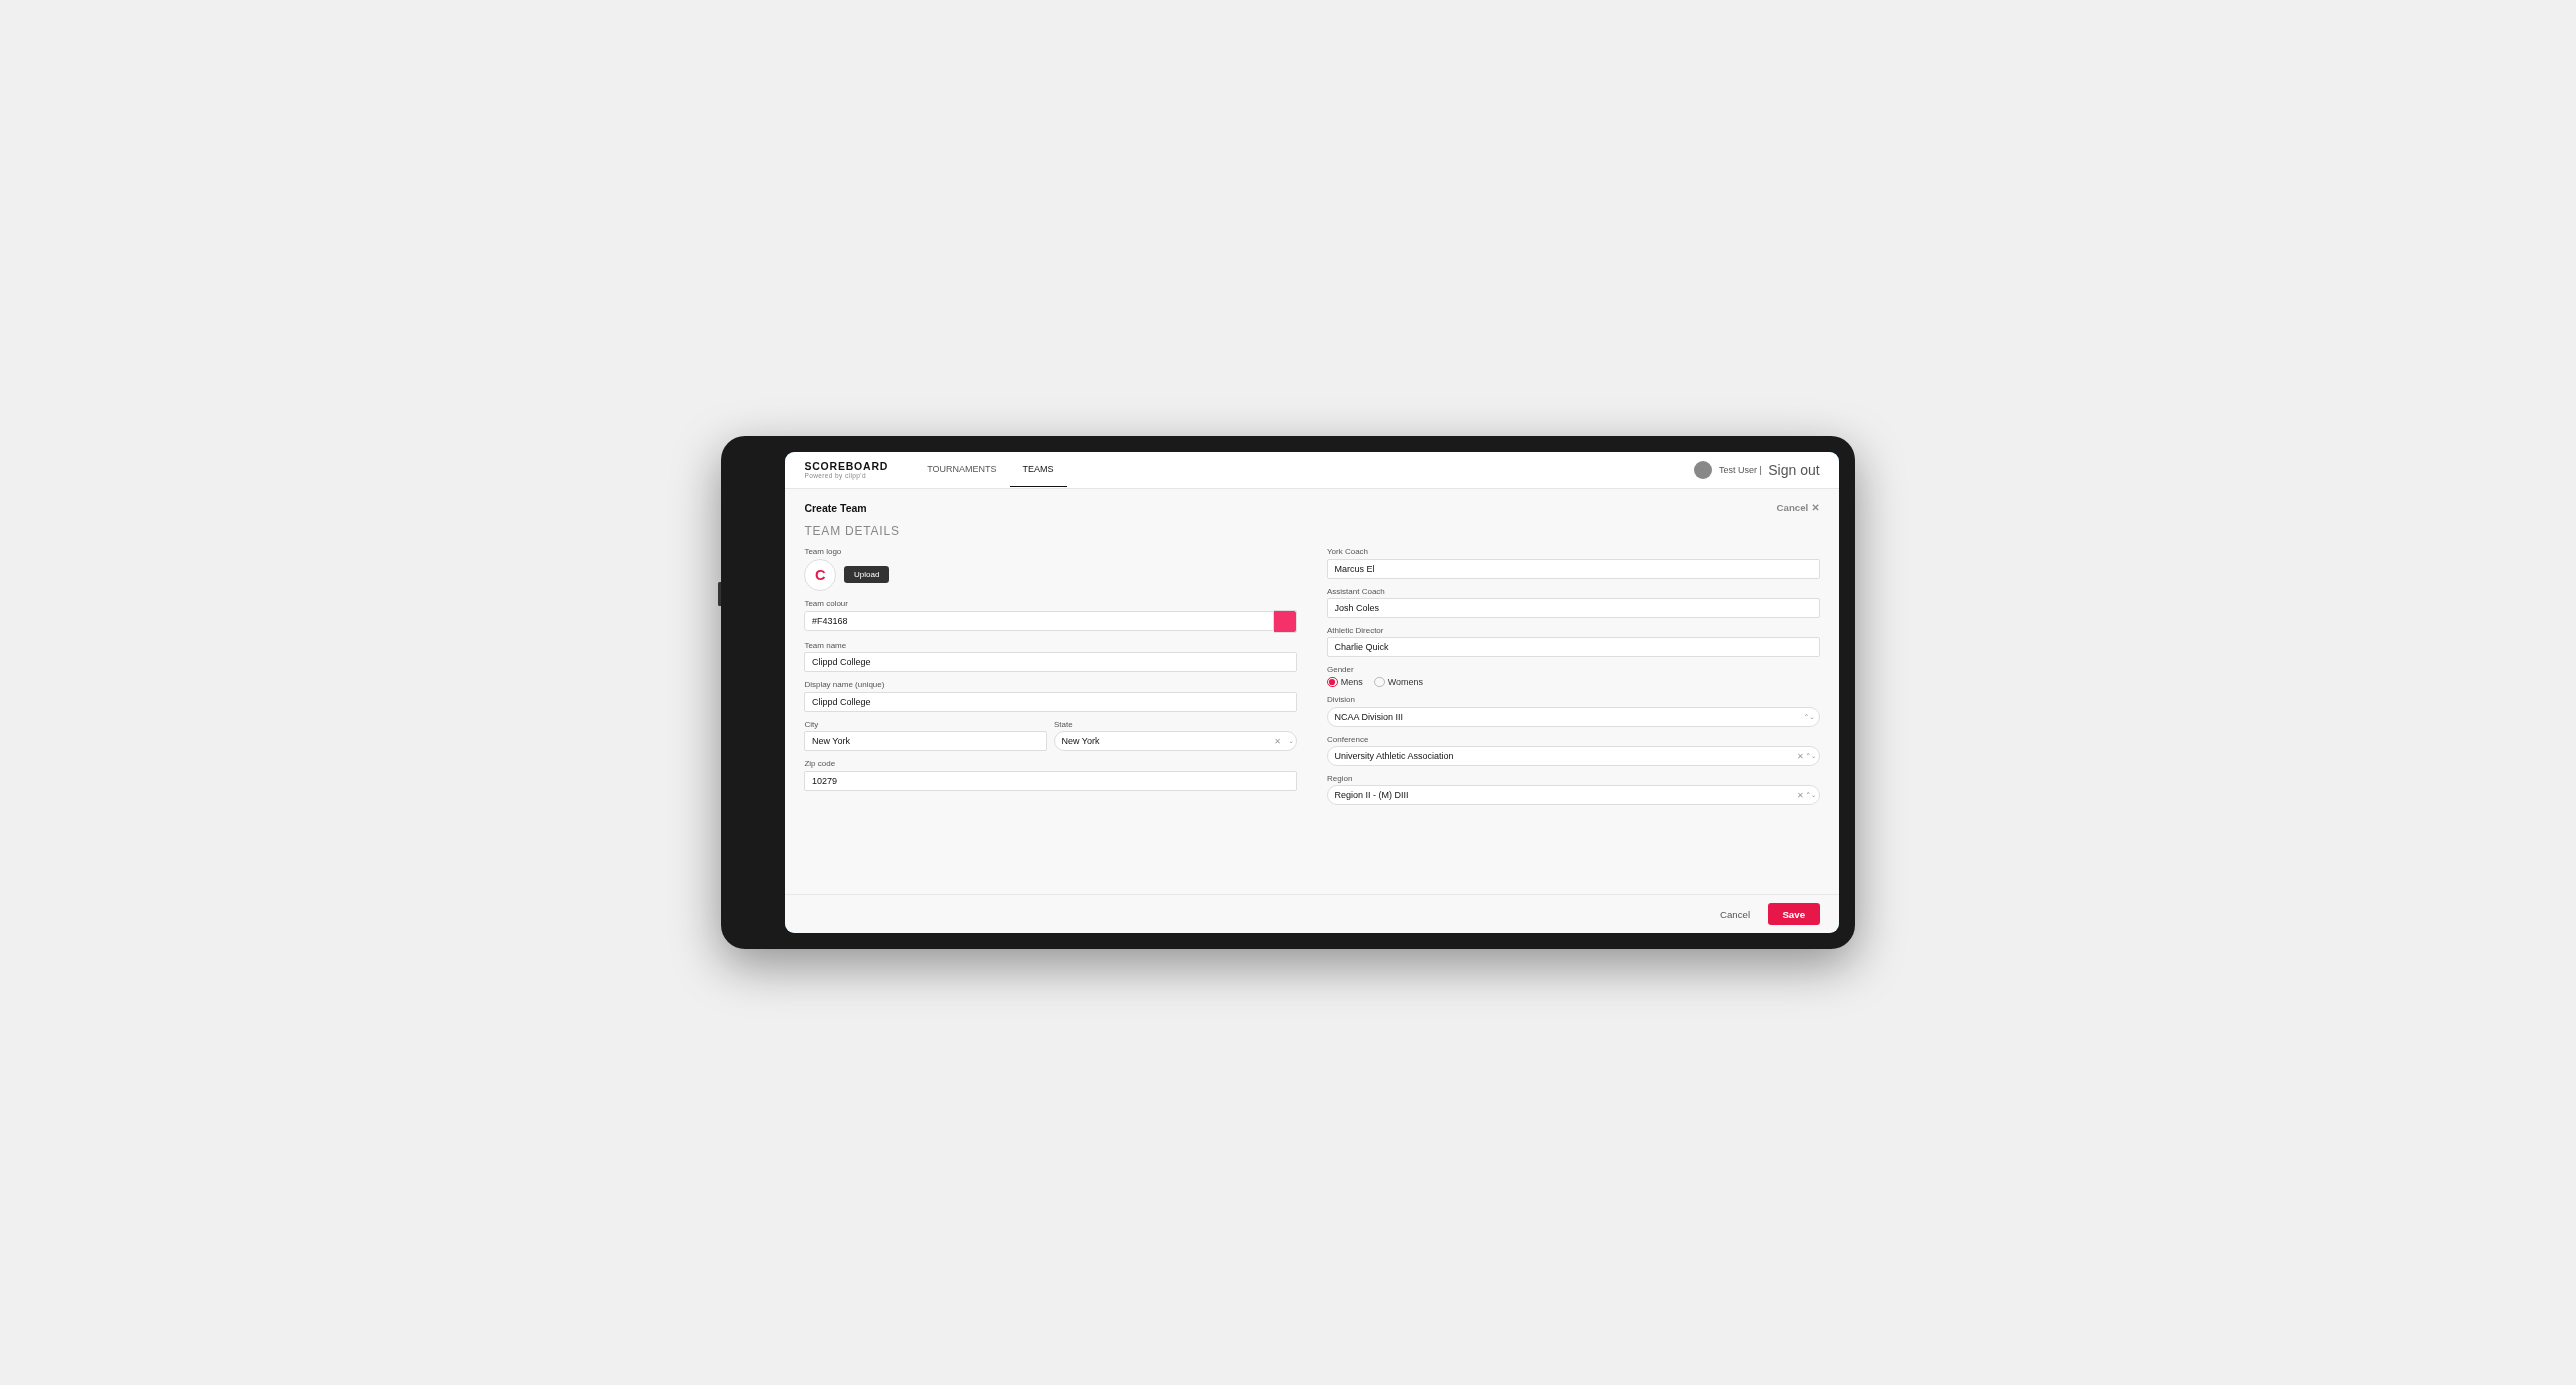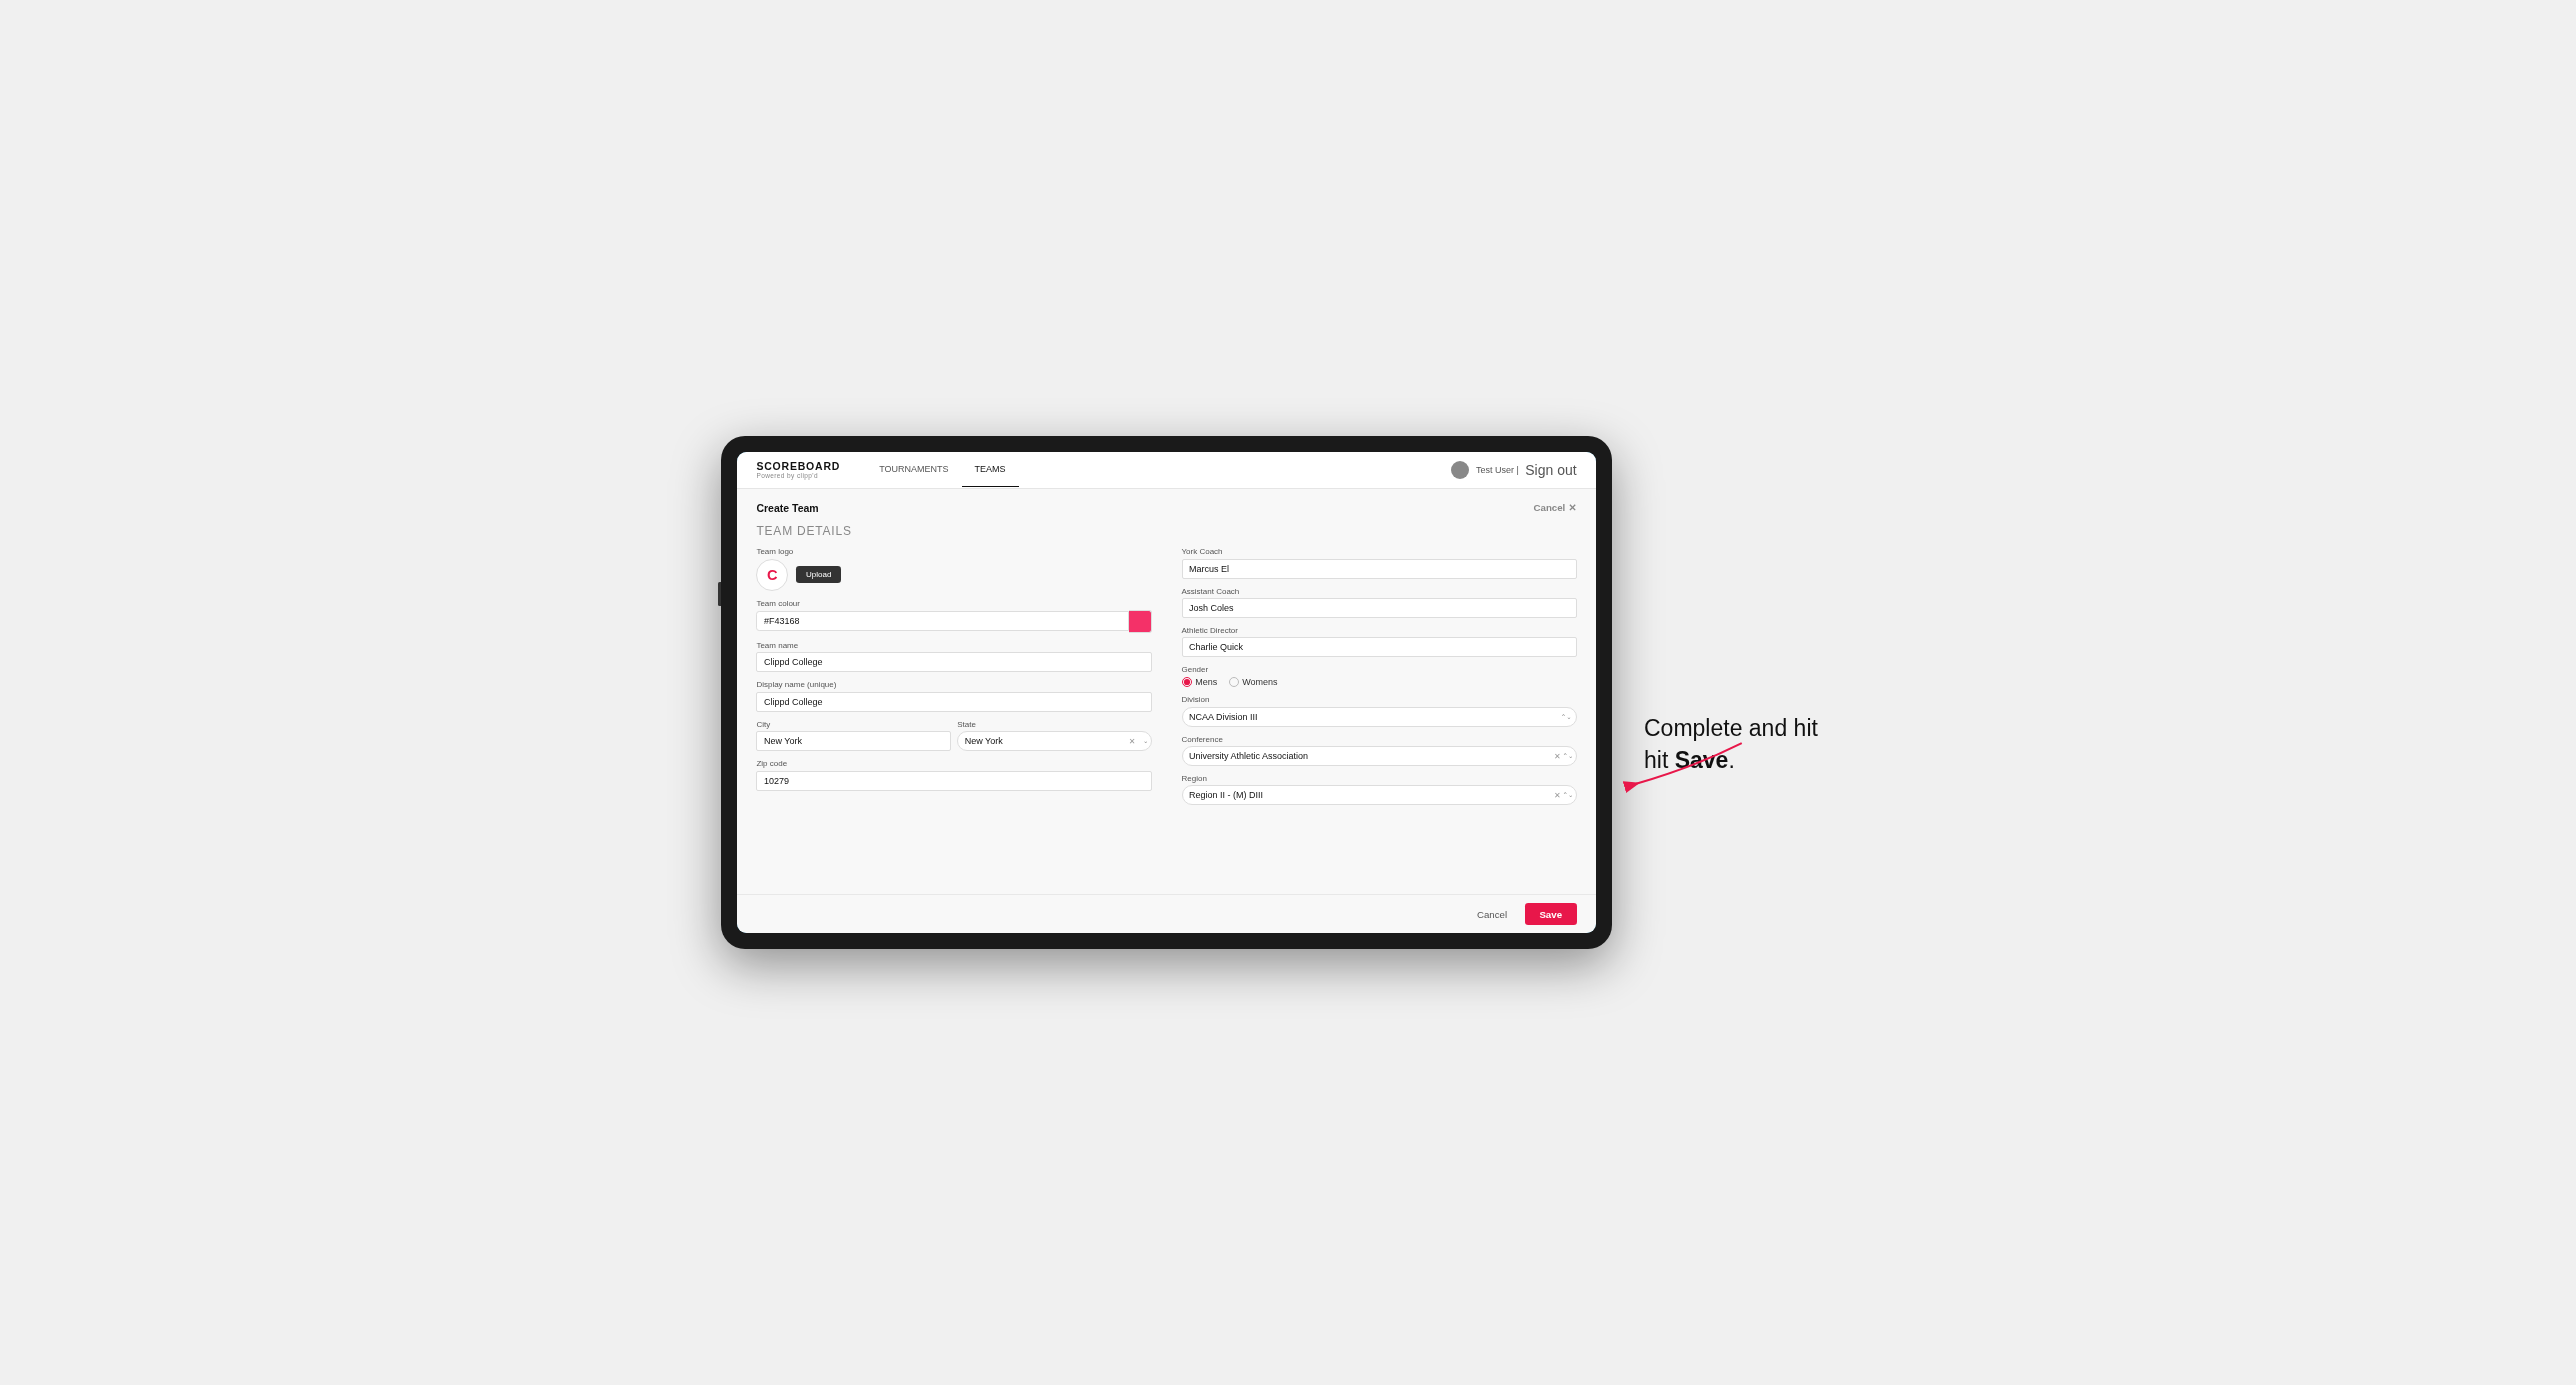--- a/index.html
+++ b/index.html
@@ -27,20 +27,21 @@
       border-radius: 24px;
       padding: 16px;
       box-shadow: 0 16px 49px rgba(0,0,0,0.4);
       position: relative;
     }
 
     .tablet-screen {
       background: #7dd3fc;
       border-radius: 9.7px;
       overflow: hidden;
+      margin-left: 48px;
     }
 
     
     .navbar {
       background: #fff;
       border-bottom: 0.8px solid #e5e5e5;
       display: flex;
       align-items: center;
       padding: 0 19.4px;
       height: 37px;
@@ -547,31 +548,15 @@
 
       <div class="form-footer">
         <button class="btn-cancel">Cancel</button>
         <button class="btn-save">Save</button>
       </div>
 
     </div>
 
   </div>
 
-  <div style="position:relative; flex:0 0 211px; padding-top: 276px;">
-    <div style="font-size:23px; line-height:1.4; color:#111;">
-      <span>Complete and
-hit </span><br>
-      hit <strong>Save</strong><span>.</span>
-    </div>
-
-    <svg class="arrow" width="130" height="65" style="position:absolute; left:-16px; bottom:-24px;" viewBox="0 0 160 80">
-      <defs>
-        <marker id="arrowhead2" markerWidth="8" markerHeight="6" refX="2" refY="3" orient="auto">
-          <polygon points="8 0, 0 3, 8 6" fill="#E8174A"></polygon>
-        </marker>
-      </defs>
-      <path d="M 140,10 Q 80,40 10,60" stroke="#E8174A" stroke-width="2.5" fill="none" marker-end="url(#arrowhead2)"></path>
-    </svg>
-  </div>
 
 </div>
 
 
 </body></html>

